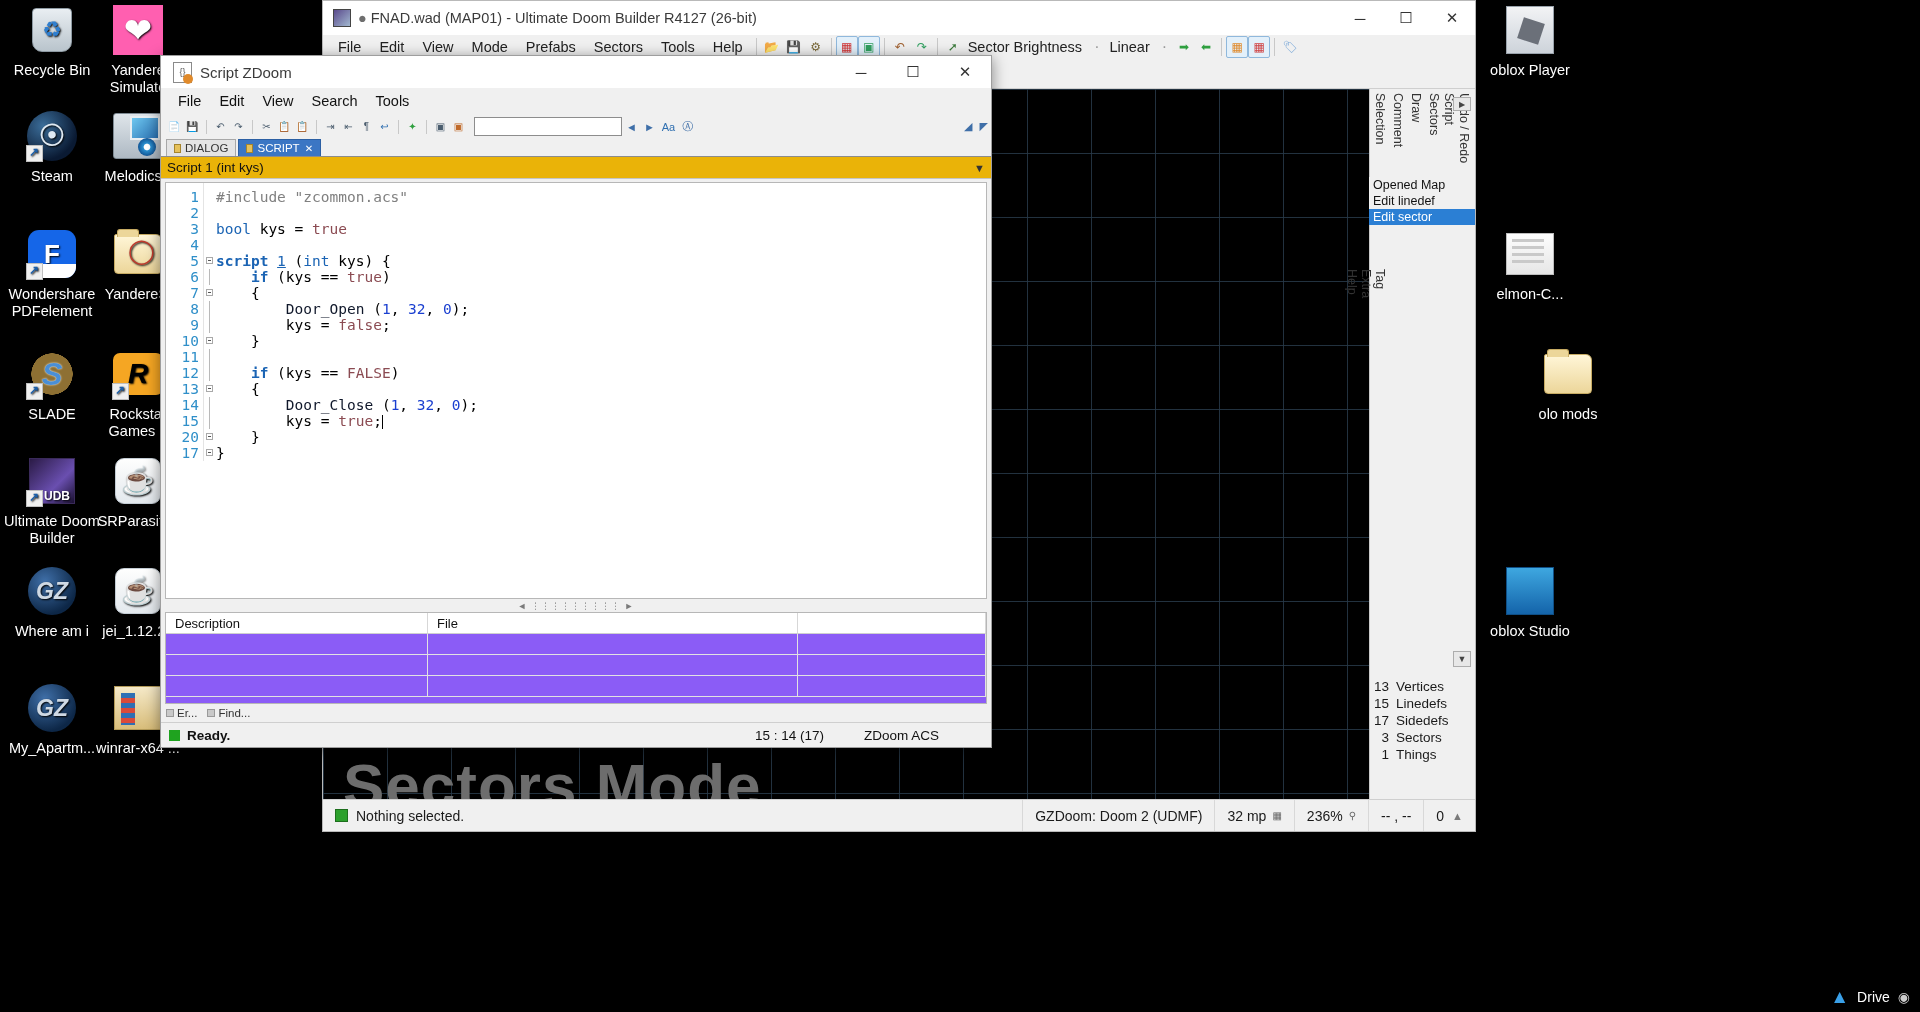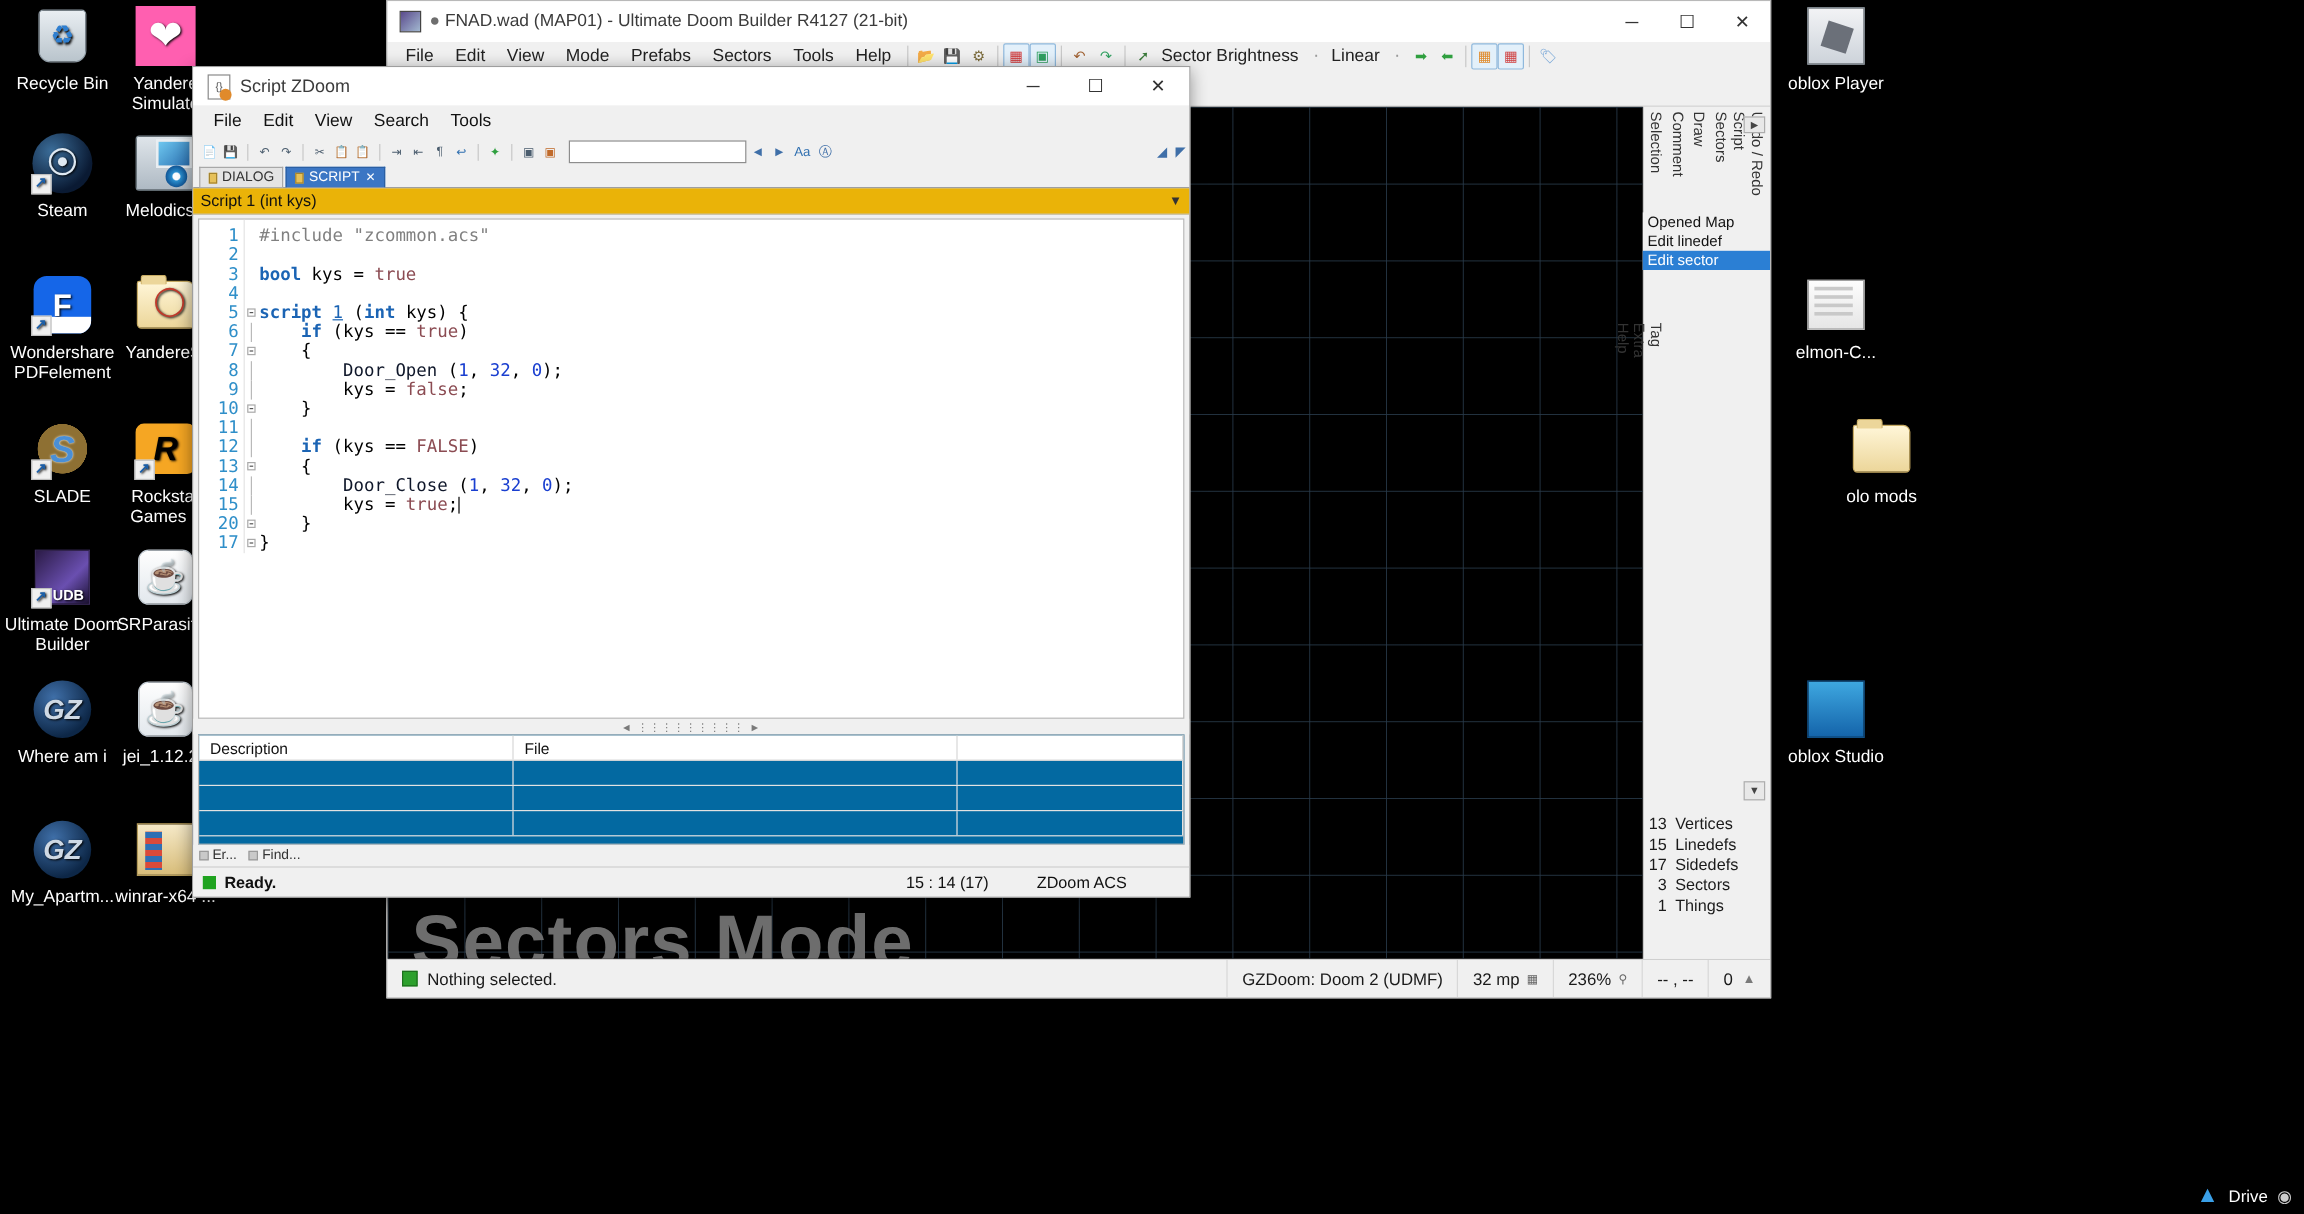--- a/index.html
+++ b/index.html
@@ -159,31 +159,31 @@
   .foldcol div { height: 16px; position: relative; }
   .foldmark { position: absolute; left: 2px; top: 4px; width: 7px; height: 7px;
     border: 1px solid #a9a9a9; background: #fff; }
   .foldmark::after { content: ""; position: absolute; left: 1px; top: 2px; width: 3px; height: 1px; background: #555; }
   .foldline { position: absolute; left: 5px; top: 0; bottom: 0; width: 1px; background: #b9b9b9; }
   .codetext { padding-top: 6px; white-space: pre; color: #000; }
   .codetext div { height: 16px; }
   .k-pre { color: #808080; }
   .k-str { color: #808080; }
   .k-kw  { color: #1b64b4; font-weight: bold; }
-  .k-type{ color: #1b64b4; font-weight: bold; }
+  .k-type{ color: #1b64b4; font-weight: normal; }
   .k-const { color: #8b4b52; }
   .k-num { color: #1a3fd0; }
   .k-fn  { color: #0f172a; }
   .k-plain { color: #000; }
   .k-numlink { color: #1b64b4; text-decoration: underline; }
   .caret { display: inline-block; width: 1px; height: 14px; background: #000; vertical-align: -3px; }
 
   .se-splitter { height: 13px; background: #f0f0f0; display: flex; align-items: center; justify-content: center;
     font-size: 9px; color: #7a7a7a; letter-spacing: 1px; }
-  .se-grid { height: 92px; background: #0369a1; border: 1px solid #b7b7b7; margin: 0 4px;
+  .se-grid { height: 92px; background: #8b5cf6; border: 1px solid #b7b7b7; margin: 0 4px;
     display: flex; flex-direction: column; }
   .se-grid-head { height: 21px; display: flex; border-bottom: 1px solid #cfcfcf; background: #fff; }
   .se-grid-head .gh { font-size: 13px; color: #111; padding: 3px 0 0 9px;
     border-right: 1px solid #d7d7d7; height: 100%; }
   .se-grid-rows { flex: 1; display: flex; flex-direction: column; }
   .se-grid-rows .grow { height: 21px; display: flex; border-bottom: 1px solid #e2e2e2; }
   .se-grid-rows .gc { border-right: 1px solid #e2e2e2; height: 100%; }
 
   .se-bottomtabs { height: 18px; background: #f0f0f0; display: flex; align-items: center;
     padding-left: 5px; gap: 10px; font-size: 11.5px; color: #333; }
@@ -334,21 +334,21 @@
       <span>Drive</span>
       <span style="color:#ccc">◉</span>
     </div>
   </div>
 
   <div class="udb">
 
     <div class="udb-title">
       <span class="ticon"></span>
       <span class="dot">●</span>
-      <span class="ttext">FNAD.wad (MAP01) - Ultimate Doom Builder R4127 (21-bit)</span>
+      <span class="ttext">FNAD.wad (MAP01) - Ultimate Doom Builder R4127 (26-bit)</span>
       <span class="wbtn">─</span>
       <span class="wbtn">☐</span>
       <span class="wbtn close">✕</span>
     </div>
 
     <div class="udb-menu">
       <span class="mi">File</span>
       <span class="mi">Edit</span>
       <span class="mi">View</span>
       <span class="mi">Mode</span>

